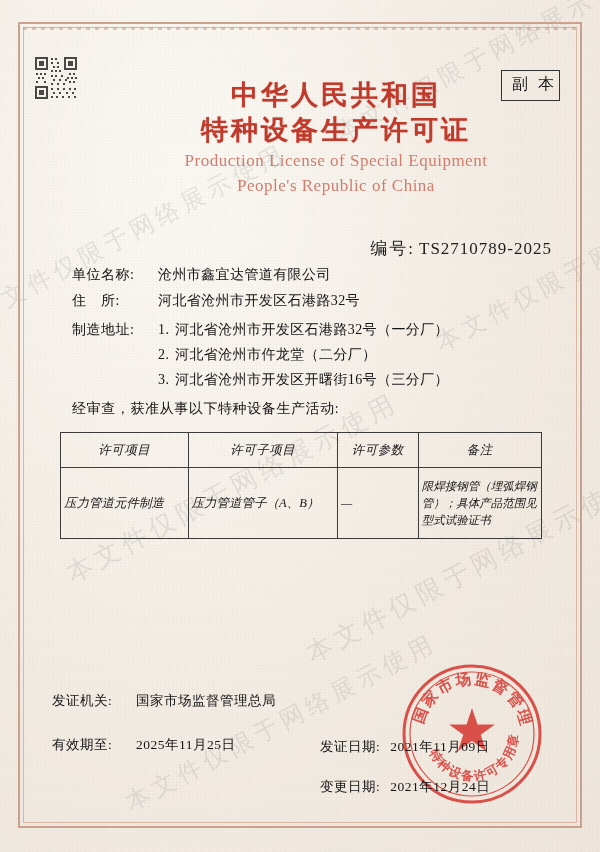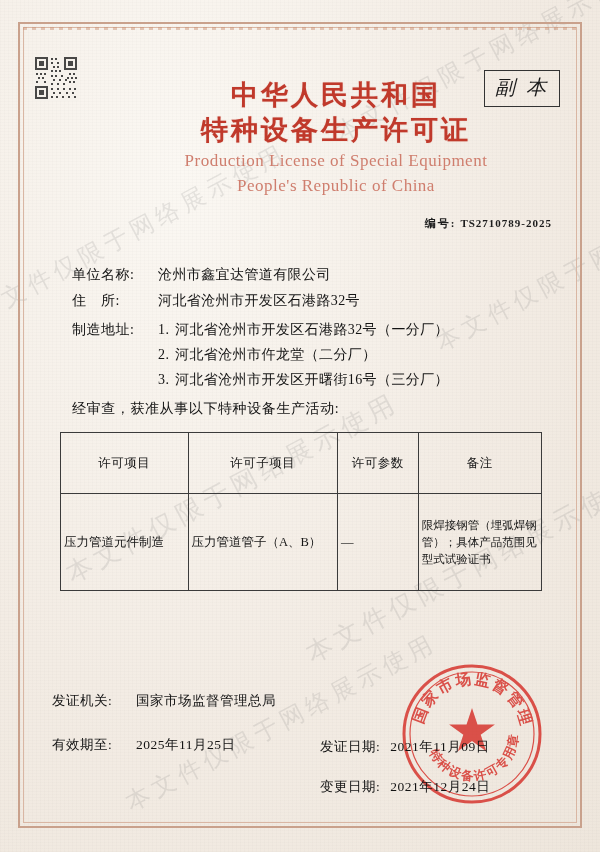--- a/index.html
+++ b/index.html
@@ -66,26 +66,25 @@
     opacity: 0.85;
   }
   .qr svg { display:block; }
 
   
   .fuben {
     position: absolute;
     right: 40px;
     top: 70px;
     border: 1.5px solid #333;
-    padding: 3px 10px 5px 10px;
-    font-size: 20px;
+    padding: 3px 2px 5px 10px;
+    font-size: 16px;
     letter-spacing: 3px;
     color: #1b1b1b;
     font-family: "Liberation Serif", serif;
-    font-style: italic;
   }
 
   
   .title-block {
     position: absolute;
     top: 78px;
     left: 0;
     width: 600px;
     text-align: center;
     padding-left: 36px;
@@ -118,25 +117,24 @@
     color: #cf7e6e;
     letter-spacing: 0.5px;
     line-height: 24px;
     font-family: "Liberation Serif", serif;
   }
 
   
   .serial {
     position: absolute;
     right: 48px;
-    top: 216px;
-    font-size: 11px;
+    top: 237px;
+    font-size: 17px;
     color: #1d1d1d;
     letter-spacing: 1px;
-    font-weight: bold;
   }
   .serial .label { letter-spacing: 2px; margin-right: 4px;}
 
   
   .info {
     position: absolute;
     left: 72px;
     top: 265px;
     width: 470px;
     font-size: 14px;
@@ -181,21 +179,22 @@
     left: 60px;
     top: 432px;
     width: 482px;
     border-collapse: collapse;
     font-size: 12.5px;
     color: #151515;
   }
   table.lic th, table.lic td {
     border: 1px solid #3b3b3b;
     vertical-align: middle;
-    padding: 17px 3px;
+    padding: 4px 3px;
+    font-style: italic;
   }
   table.lic th {
     font-weight: normal;
     height: 26px;
     letter-spacing: 0.5px;
   }
   table.lic td {
     height: 62px;
   }
   td.remark {

